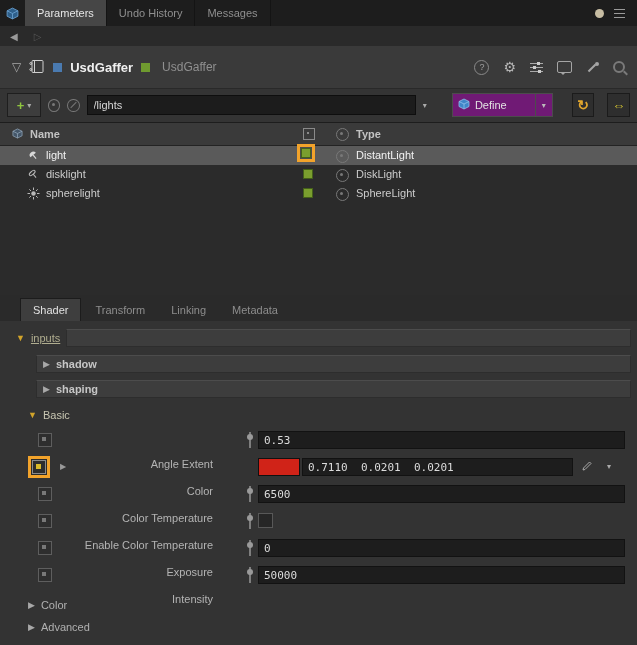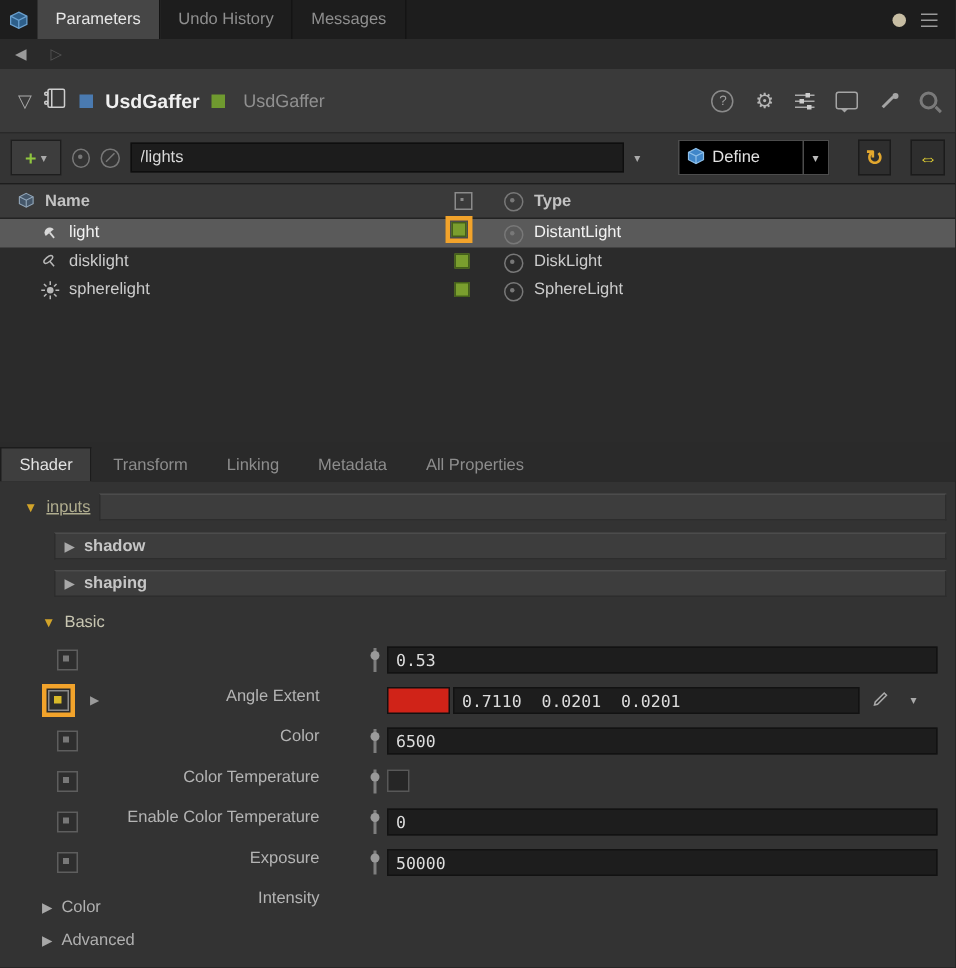--- a/index.html
+++ b/index.html
@@ -51,21 +51,21 @@
   .addbtn{width:34px;height:22px;background:#3d3d3d;border:1px solid #1e1e1e;display:flex;align-items:center;justify-content:center;gap:3px;}
   .addbtn .plus{color:#8fc53f;font-weight:bold;font-size:13px;line-height:1;}
   .addbtn .car{color:#aaa;font-size:8px;}
   .icon-circle-dot{width:11px;height:11px;border:1px solid #787878;border-radius:50%;position:relative;}
   .icon-circle-dot::after{content:"";position:absolute;left:3px;top:3px;width:3px;height:3px;border-radius:50%;background:#787878;}
   .icon-circle-slash{width:11px;height:11px;border:1px solid #787878;border-radius:50%;position:relative;}
   .icon-circle-slash::after{content:"";position:absolute;left:5px;top:1px;width:1px;height:8px;background:#787878;transform:rotate(45deg);}
   .pathfield{width:336px;height:18px;background:#1c1c1c;border:1px solid #0e0e0e;color:#d8d8d8;padding:0 6px;
              font-family:"Liberation Sans",sans-serif;font-size:11px;outline:none;}
   .car-gray{color:#aaa;font-size:8px;}
-  .definebox{width:100px;height:22px;background:#000000;border:1px solid #4c4c4c;display:flex;align-items:center;gap:5px;padding-left:5px;margin-left:18px;}
+  .definebox{width:100px;height:22px;background:#701a75;border:1px solid #4c4c4c;display:flex;align-items:center;gap:5px;padding-left:5px;margin-left:18px;}
   .definebox .dlabel{color:#e2e2e2;flex:1;}
   .definebox .darr{width:16px;align-self:stretch;border-left:1px solid #4c4c4c;display:flex;align-items:center;justify-content:center;color:#bbb;font-size:8px;}
   .iconbtn{width:22px;height:22px;background:#2e2e2e;border:1px solid #1b1b1b;display:flex;align-items:center;justify-content:center;}
   .iconbtn.refresh{margin-left:12px;color:#e2a72e;font-size:14px;font-weight:bold;}
   .iconbtn.swap{margin-left:6px;color:#e0cf32;font-size:13px;font-weight:bold;}
   
   .scenetable{position:absolute;top:122px;left:0;right:0;height:173px;background:#2b2b2b;border-top:1px solid #1d1d1d;}
   .thead{height:22px;background:#3a3a3a;border-bottom:1px solid #232323;position:relative;display:flex;align-items:center;color:#c2c2c2;font-weight:bold;}
   .thead .name-h{position:absolute;left:30px;}
   .thead .cube-h{position:absolute;left:12px;top:5px;}
@@ -79,21 +79,21 @@
   .trow .licon{position:absolute;left:27px;top:3px;}
   .trow .lname{position:absolute;left:46px;top:3px;}
   .badge{width:10px;height:10px;background:#7a9e2e;border:1px solid #44601a;box-sizing:border-box;display:inline-block;}
   .trow .rbadge{position:absolute;left:303px;top:4px;}
   .trow .rcirc{position:absolute;left:336px;top:4px;}
   .trow .ltype{position:absolute;left:356px;top:3px;}
   .hl{border:3px solid #f2a32b;padding:1px;display:inline-flex;background:rgba(0,0,0,0.15);}
   .trow .hlpos{position:absolute;left:297px;top:-2px;z-index:2;line-height:0;}
   
   .paramtabs{position:absolute;top:295px;left:0;right:0;height:26px;background:#2a2a2a;border-bottom:1px solid #1c1c1c;
-             display:flex;align-items:flex-end;padding-left:0;gap:2px;}
+             display:flex;align-items:flex-end;padding-left:20px;gap:2px;}
   .ptab{padding:5px 12px 5px 12px;color:#8d8d8d;}
   .ptab.active{background:#3e3e3e;color:#e2e2e2;border:1px solid #1c1c1c;border-bottom:none;}
   
   .params{position:absolute;top:321px;left:0;right:0;bottom:0;background:#333333;}
   .grp{display:flex;align-items:center;height:18px;}
   .tri-y{color:#d2a42a;font-size:9px;}
   .tri-g{color:#a8a8a8;font-size:9px;}
   .gbar{flex:1;height:16px;background:#3d3d3d;border:1px solid #2d2d2d;border-top-color:#4c4c4c;display:flex;align-items:center;gap:6px;padding:0 6px;}
   .gbar b{color:#c6c6c6;}
   .grp-inputs{margin:8px 6px 0 16px;gap:6px;}
@@ -266,21 +266,20 @@
       <span class="icon-circle-dot rcirc"></span>
       <span class="ltype">SphereLight</span>
     </div>
   </div>
 
   <div class="paramtabs">
     <div class="ptab active"><span>Shader</span></div>
     <div class="ptab"><span>Transform</span></div>
     <div class="ptab"><span>Linking</span></div>
     <div class="ptab"><span>Metadata</span></div>
-    <div class="ptab"><span>All Properties</span></div>
   </div>
 
   <div class="params">
 
     <div class="grp grp-inputs">
       <span class="tri-y">▼</span>
       <span class="inputs-label">inputs</span>
       <span class="gbar"></span>
     </div>
 

